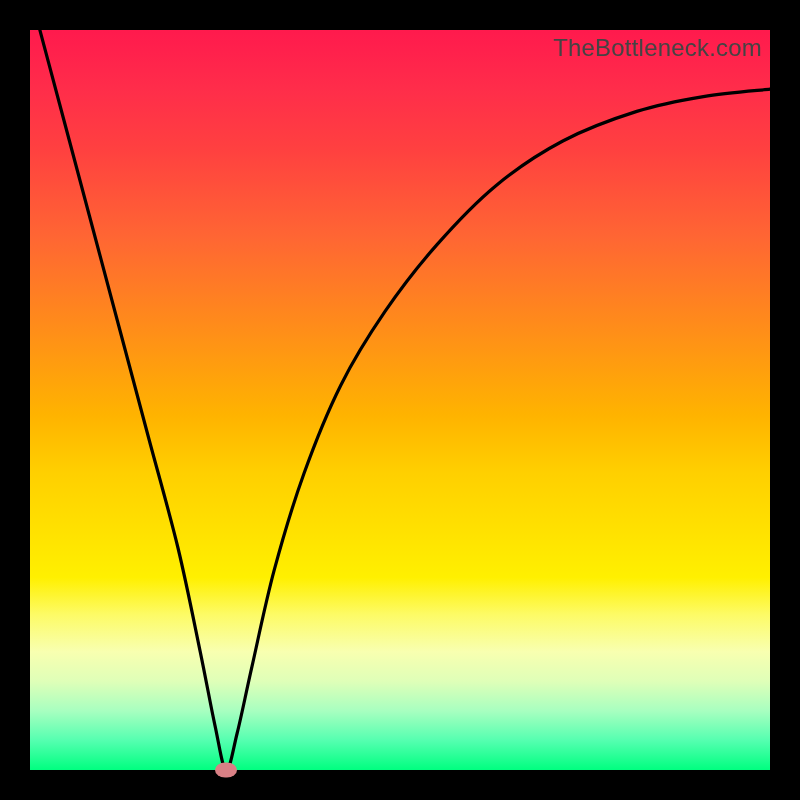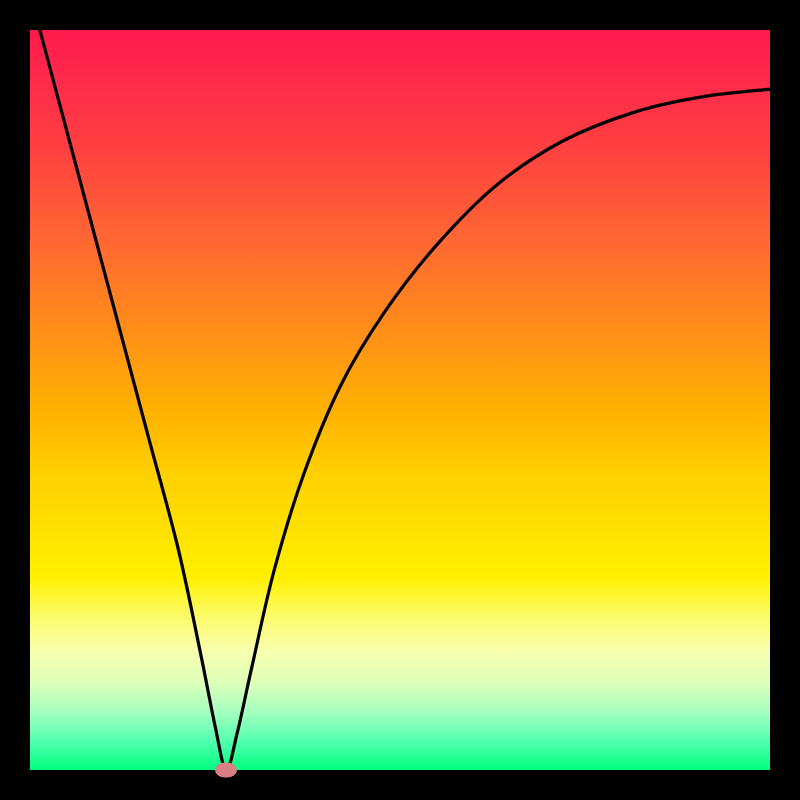--- a/index.html
+++ b/index.html
@@ -66,20 +66,21 @@
     border-radius: 50% / 55%;
     transform: translate(-50%, -50%);
   }
 </style>
 </head>
 <body>
 
 <div class="container">
   <div class="plot-area">
 
+    <div class="watermark">TheBottleneck.com</div>
 
     <svg class="curve" viewBox="0 0 740 740" preserveAspectRatio="none">
       <path id="curve-path" fill="none" stroke="#000" stroke-width="3.2" stroke-linecap="round" stroke-linejoin="round" d="M 0 -37 C 4.933333333333334 -18.5 19.733333333333334 37 29.6 74 C 39.46666666666667 111 49.333333333333336 148 59.2 185 C 69.06666666666666 222 78.93333333333334 259 88.8 296 C 98.66666666666666 333 108.53333333333333 370 118.4 407 C 128.26666666666668 444 139.36666666666667 482.23333333333335 148 518 C 156.63333333333333 553.7666666666667 164.03333333333336 592 170.20000000000002 621.6 C 176.36666666666667 651.2 180.68333333333334 675.8666666666667 185 695.6 C 189.31666666666666 715.3333333333334 192.40000000000003 738.7666666666667 196.10000000000002 740 C 199.8 741.2333333333333 202.88333333333335 720.2666666666667 207.20000000000002 703 C 211.51666666666668 685.7333333333333 215.83333333333334 663.5333333333333 222 636.4 C 228.16666666666666 609.2666666666667 235.5666666666667 572.2666666666667 244.20000000000002 540.2 C 252.83333333333334 508.1333333333334 262.7 474.83333333333337 273.8 444 C 284.90000000000003 413.16666666666663 297.23333333333335 382.3333333333333 310.8 355.2 C 324.3666666666667 328.06666666666666 339.16666666666663 304.6333333333333 355.2 281.2 C 371.23333333333335 257.76666666666665 388.50000000000006 235.5666666666667 407.00000000000006 214.60000000000002 C 425.50000000000006 193.63333333333335 445.23333333333335 172.66666666666666 466.2 155.39999999999998 C 487.16666666666663 138.1333333333333 509.3666666666666 123.33333333333333 532.8 111 C 556.2333333333332 98.66666666666667 583.3666666666666 88.79999999999997 606.8 81.39999999999998 C 630.2333333333333 73.99999999999999 651.1999999999999 70.30000000000003 673.4 66.60000000000002 C 695.6 62.90000000000001 728.9 60.43333333333328 740 59.19999999999993"></path>
     </svg>
 
     <div id="marker" class="marker" style="left: 196.1px; top: 740px; background: rgb(217, 128, 133);"></div>
 
   </div>
 </div>
 

